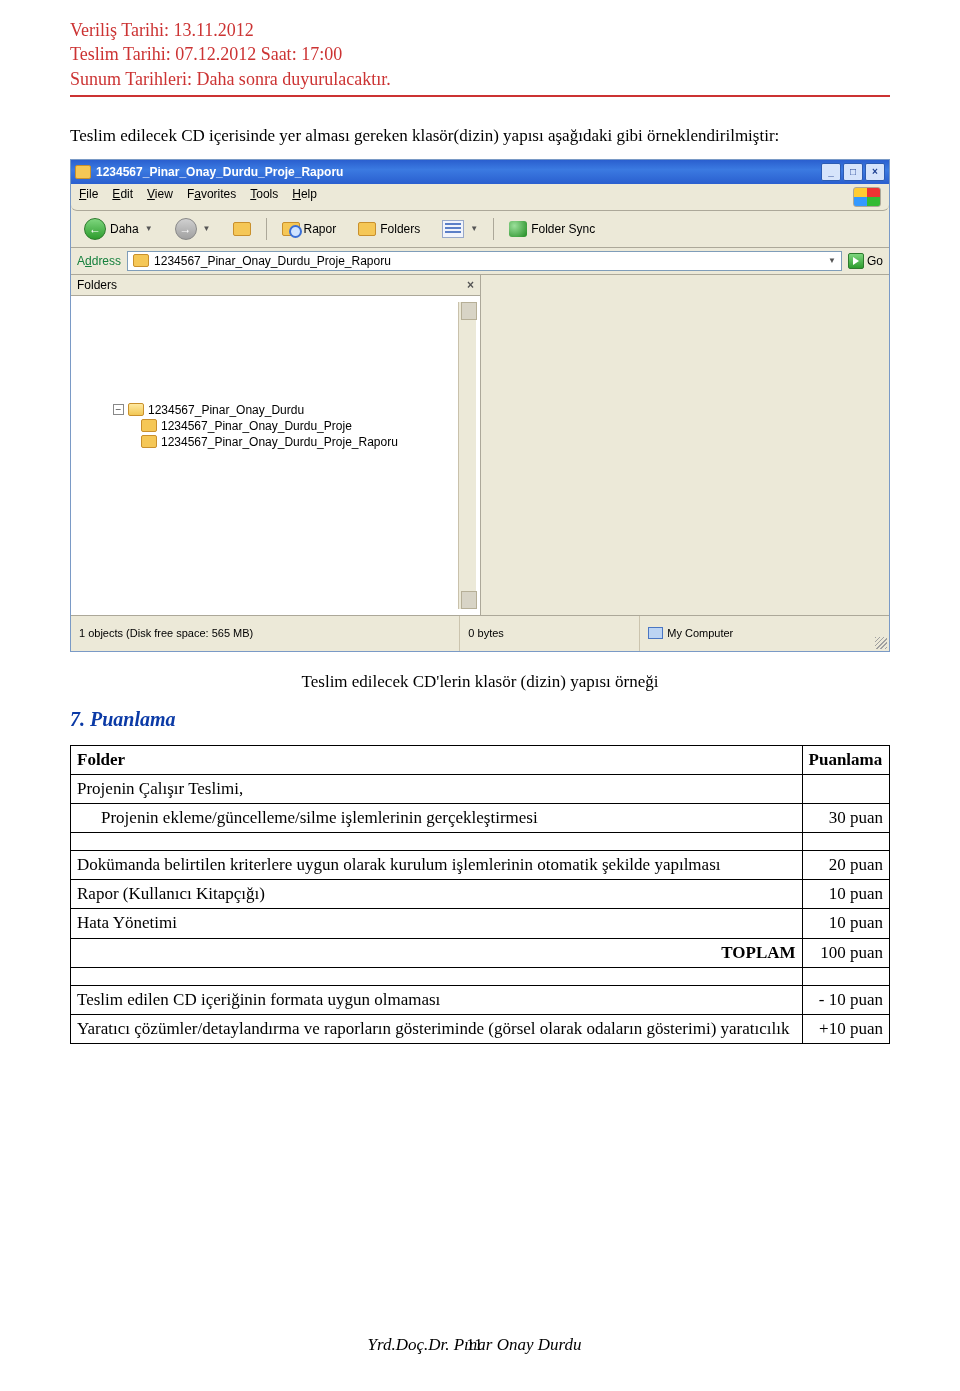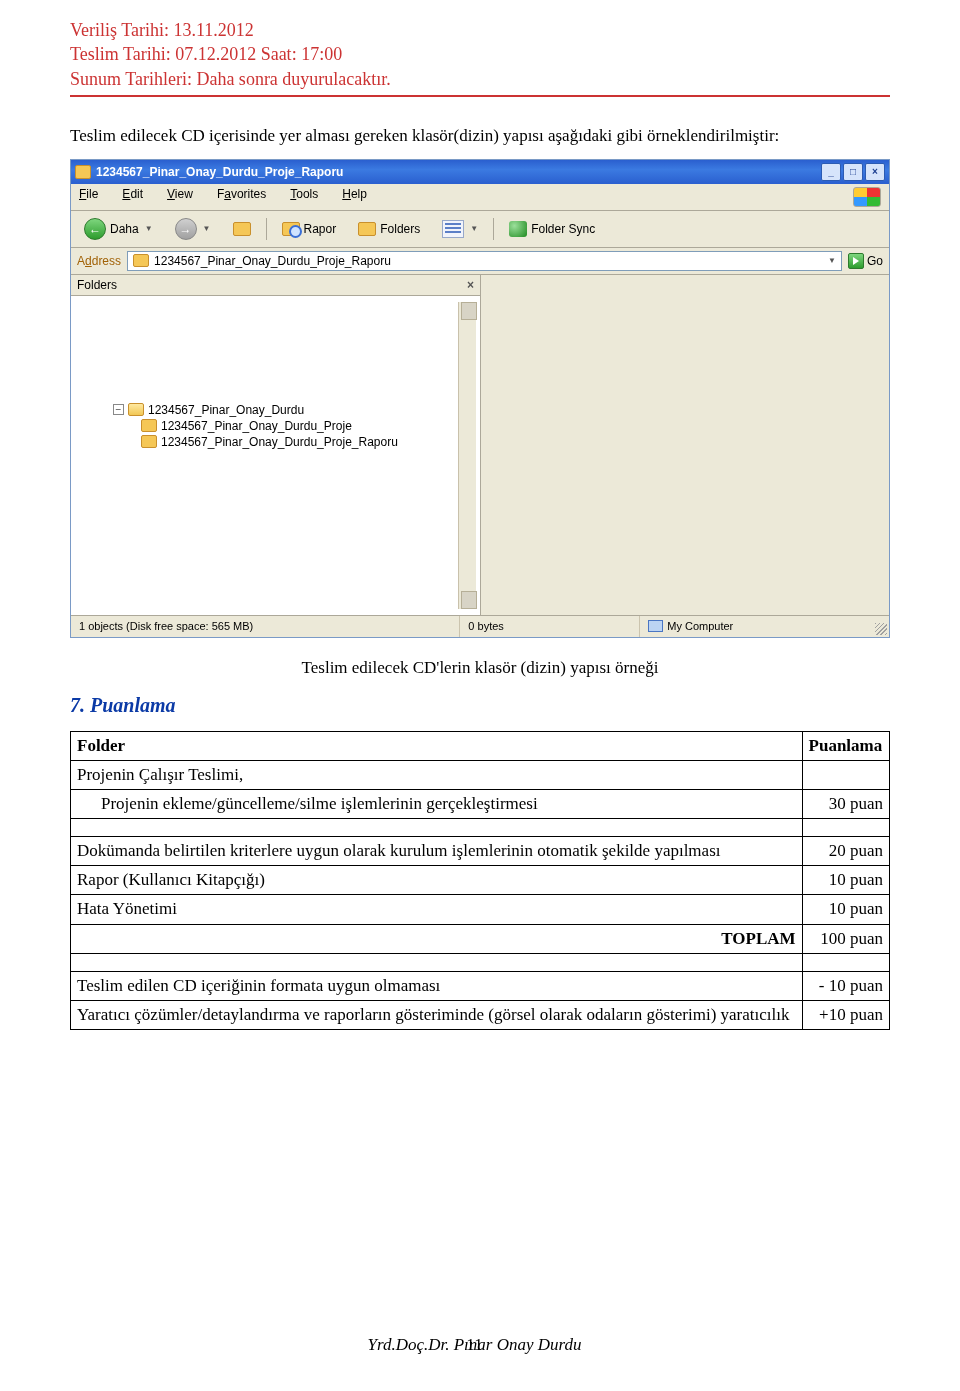--- a/index.html
+++ b/index.html
@@ -39,22 +39,22 @@
     width:16px;height:14px;background:#f5c756;border:1px solid #c9902c;
     border-radius:2px;margin-right:5px;
   }
   .titlebar .title-text { flex:1; font-weight:bold; font-size:12px; }
   .winbtns { display:flex; gap:2px; }
   .winbtn {
     width:20px;height:18px;background:#d6e4fb;border:1px solid #2b5bb3;
     border-radius:2px;display:flex;align-items:center;justify-content:center;
     font-size:10px;font-weight:bold;color:#1a3d8f;
   }
-  .menubar { display:flex; gap:24px; padding:3px 8px; background:#ece9d8;
-    border-bottom:1px solid #aca899; position:relative; }
+  .menubar { display:flex; gap:14px; padding:3px 8px; background:#ece9d8;
+    border-bottom:1px solid #aca899; position:relative;border-radius:6px; }
   .menubar span { cursor:default; }
   .menubar span u { text-decoration: underline; }
   .menubar .winlogo {
     margin-left:auto; width:28px;height:20px;
     background: conic-gradient(#e33 0 25%, #3b3 0 50%, #39f 0 75%, #fc3 0);
     border:1px solid #aca899; border-radius:3px;
   }
   .toolbar {
     display:flex; align-items:center; gap:8px; padding:4px 6px;
     background:#ece9d8; border-bottom:1px solid #aca899;
@@ -72,21 +72,21 @@
   .views-icon{width:22px;height:18px;border:1px solid #97a8c9;background:#f1f4fb;display:flex;flex-direction:column;gap:2px;padding:2px;}
   .views-icon i{display:block;height:2px;background:#5b7fc7;}
   .foldersync-icon{width:18px;height:16px;background:radial-gradient(circle at 30% 30%,#9be09b,#1f8a1f);border-radius:3px;}
   .sep{width:1px;height:22px;background:#aca899;}
   .dropdown-caret {font-size:8px;color:#555;margin-left:2px;}
 
   .addressbar {
     display:flex;align-items:center;gap:6px;padding:3px 6px;background:#ece9d8;
     border-bottom:1px solid #aca899;
   }
-  .addressbar .lbl{color:#a16207;text-align:right;}
+  .addressbar .lbl{color:#15803d;text-align:right;}
   .addrfield {
     flex:1;display:flex;align-items:center;gap:5px;
     background:#fff;border:1px solid #7f9db9;padding:2px 5px;
   }
   .addrfield .folder-icon{width:16px;height:13px;background:#f5c756;border:1px solid #c9902c;border-radius:2px;}
   .go-btn{display:flex;align-items:center;gap:3px;}
   .go-arrow{width:16px;height:16px;background:linear-gradient(#7ed67e,#2d9c2d);border:1px solid #2d7a2d;border-radius:2px;position:relative;}
   .go-arrow::after{content:"";position:absolute;left:4px;top:3px;border-left:6px solid #fff;border-top:4px solid transparent;border-bottom:4px solid transparent;}
 
   .panes { display:flex; height:340px; }
@@ -102,21 +102,21 @@
   .expander{width:11px;height:11px;border:1px solid #888;font-size:10px;line-height:9px;text-align:center;background:#fff;color:#444;}
   .tree-row .folder-icon{width:16px;height:13px;background:#f5c756;border:1px solid #c9902c;border-radius:2px;}
   .tree-row .folder-icon.open{background:linear-gradient(#ffe9a0,#f1c755);}
   .indent1{margin-left:38px;} .indent2{margin-left:66px;}
 
   .contents-pane{flex:1;background:#fff;padding:6px;}
   .file-row{display:flex;align-items:center;gap:5px;font-size:12px;}
   .docx-icon{width:16px;height:16px;background:linear-gradient(#6aa0e6,#2f6bc7);border:1px solid #1e4f9c;border-radius:2px;position:relative;}
   .docx-icon::after{content:"W";position:absolute;left:3px;top:0;font-size:10px;color:#fff;font-family:serif;font-weight:bold;}
 
-  .statusbar{display:flex;border-top:1px solid #aca899;background:#ece9d8;font-size:11px;height:22px;}
+  .statusbar{display:flex;border-top:1px solid #aca899;background:#ece9d8;font-size:11px;height:36px;}
   .statusbar>div{display:flex;align-items:center;gap:4px;padding:0 8px;border-right:1px solid #cbc4ae;}
   .statusbar>div:first-child{flex:1.6;}
   .statusbar>div:nth-child(2){flex:0.7;}
   .statusbar>div:last-child{flex:1;border-right:none;position:relative;}
   .comp-icon{width:15px;height:12px;border:1px solid #4a76c3;background:#bcd4f3;}
   .resize-grip{position:absolute;right:2px;bottom:2px;width:12px;height:12px;background:repeating-linear-gradient(135deg,#a0a0a0 0 1px,transparent 1px 3px);}
 
   
   .caption{ text-align:center; margin: 6px 0 16px; font-size:17px; }
   .section-hd{ color:#0b3aa6; font-style:italic; font-size:20px; margin-bottom:14px; }

